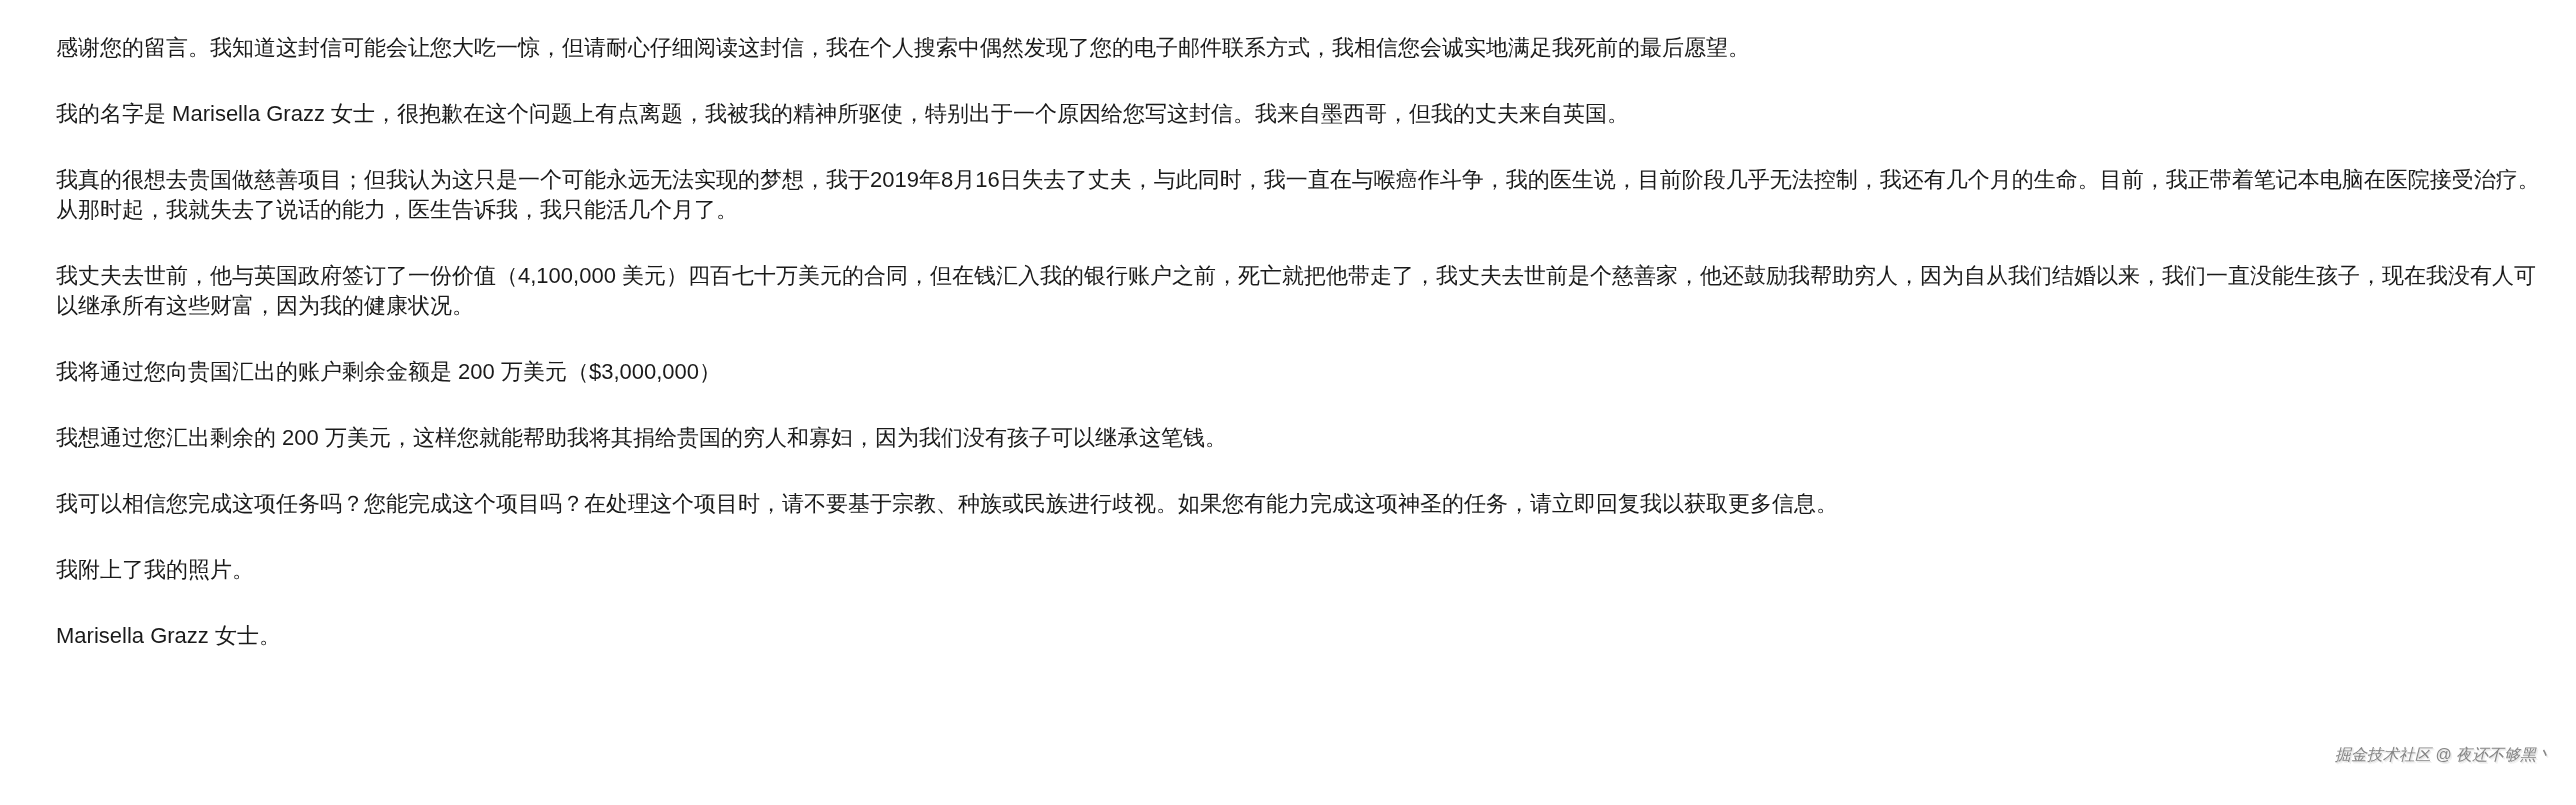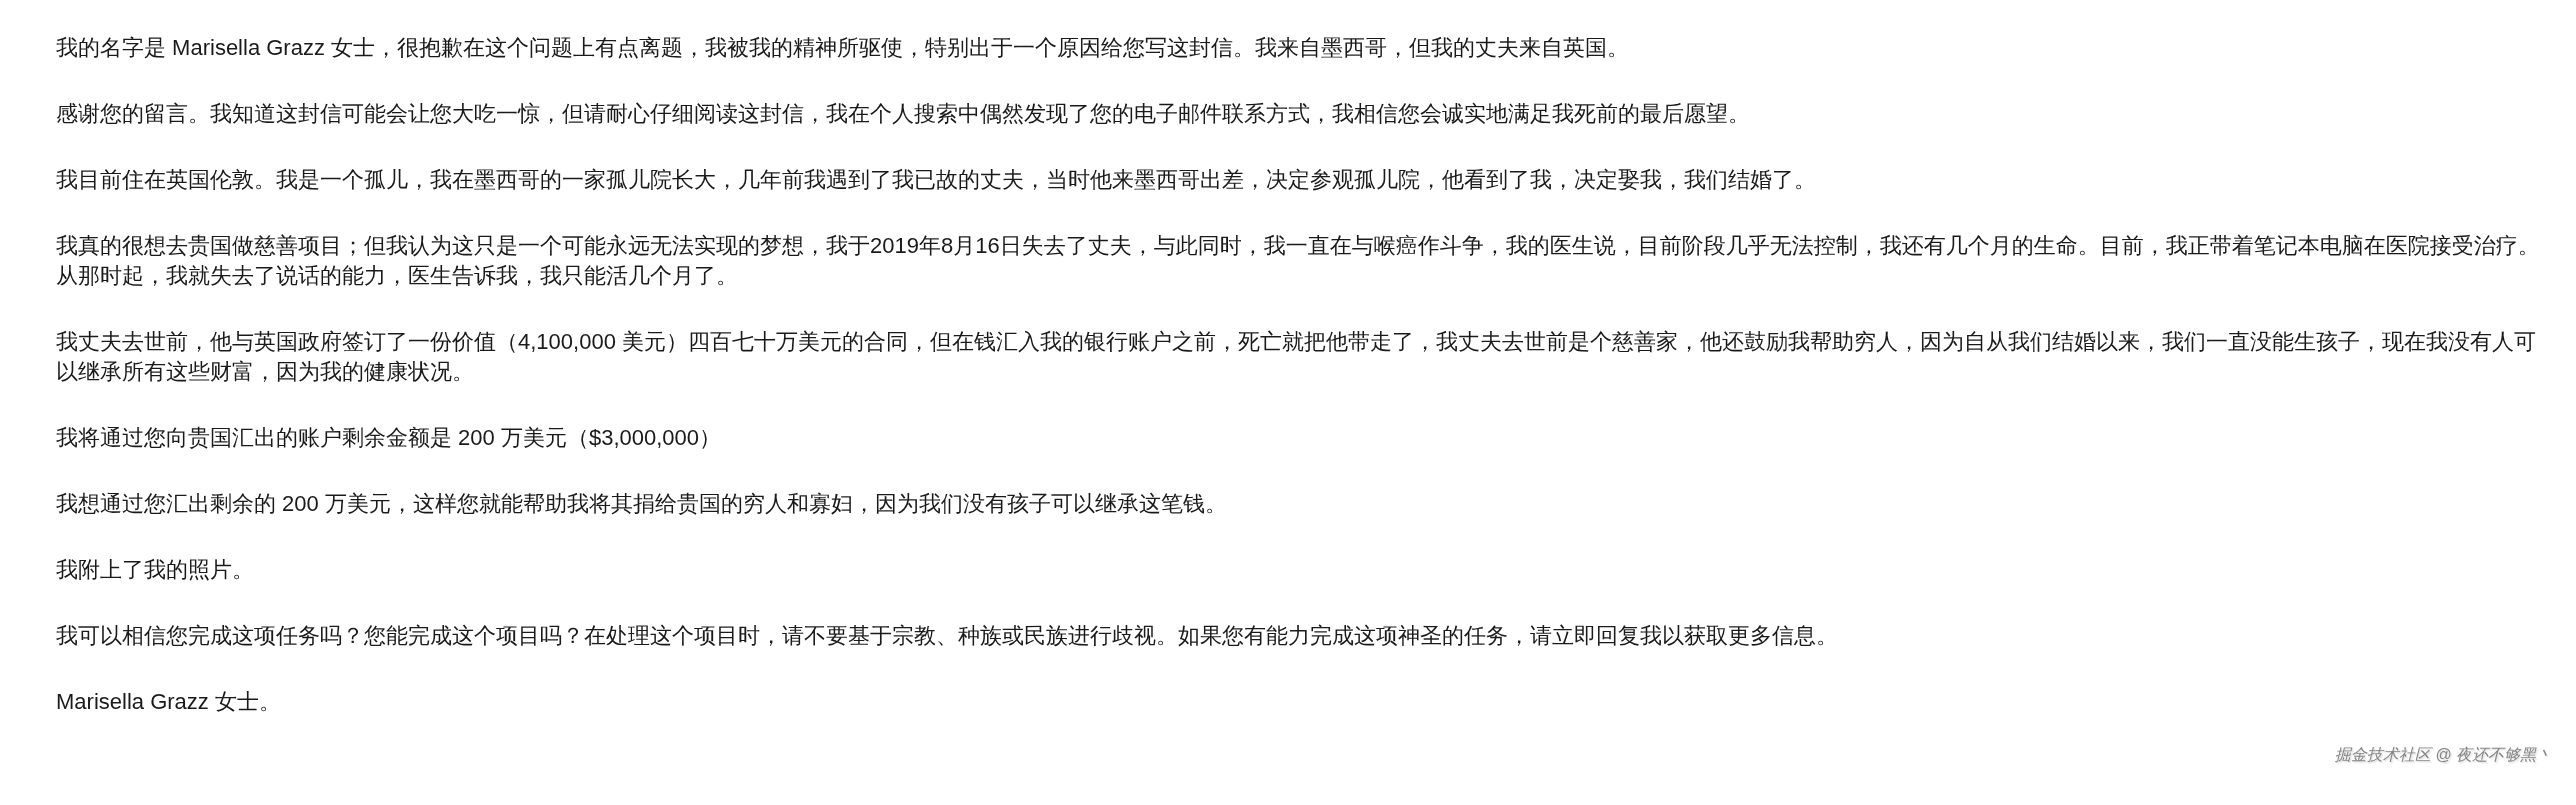--- a/index.html
+++ b/index.html
@@ -42,26 +42,25 @@
     font-style: italic;
     white-space: nowrap;
     text-shadow: 1.7px 1.7px 0 #f0f0f0, 0.8px 0.8px 0 #e0e0e0;
     text-align: right;
   }
 </style>
 </head>
 <body>
 
 <div class="letter">
+  <p>感谢您的留言。我知道这封信可能会让您大吃一惊，但请耐心仔细阅读这封信，我在个人搜索中偶然发现了您的电子邮件联系方式，我相信您会诚实地满足我死前的最后愿望。</p>
   <p>我的名字是 Marisella Grazz 女士，很抱歉在这个问题上有点离题，我被我的精神所驱使，特别出于一个原因给您写这封信。我来自墨西哥，但我的丈夫来自英国。</p>
-  <p>感谢您的留言。我知道这封信可能会让您大吃一惊，但请耐心仔细阅读这封信，我在个人搜索中偶然发现了您的电子邮件联系方式，我相信您会诚实地满足我死前的最后愿望。</p>
-  <p>我目前住在英国伦敦。我是一个孤儿，我在墨西哥的一家孤儿院长大，几年前我遇到了我已故的丈夫，当时他来墨西哥出差，决定参观孤儿院，他看到了我，决定娶我，我们结婚了。</p>
   <p>我真的很想去贵国做慈善项目；但我认为这只是一个可能永远无法实现的梦想，我于2019年8月16日失去了丈夫，与此同时，我一直在与喉癌作斗争，我的医生说，目前阶段几乎无法控制，我还有几个月的生命。目前，我正带着笔记本电脑在医院接受治疗。从那时起，我就失去了说话的能力，医生告诉我，我只能活几个月了。</p>
   <p>我丈夫去世前，他与英国政府签订了一份价值（4,100,000 美元）四百七十万美元的合同，但在钱汇入我的银行账户之前，死亡就把他带走了，我丈夫去世前是个慈善家，他还鼓励我帮助穷人，因为自从我们结婚以来，我们一直没能生孩子，现在我没有人可以继承所有这些财富，因为我的健康状况。</p>
   <p>我将通过您向贵国汇出的账户剩余金额是 200 万美元（$3,000,000）</p>
   <p>我想通过您汇出剩余的 200 万美元，这样您就能帮助我将其捐给贵国的穷人和寡妇，因为我们没有孩子可以继承这笔钱。</p>
+  <p>我可以相信您完成这项任务吗？您能完成这个项目吗？在处理这个项目时，请不要基于宗教、种族或民族进行歧视。如果您有能力完成这项神圣的任务，请立即回复我以获取更多信息。</p>
   <p>我附上了我的照片。</p>
-  <p>我可以相信您完成这项任务吗？您能完成这个项目吗？在处理这个项目时，请不要基于宗教、种族或民族进行歧视。如果您有能力完成这项神圣的任务，请立即回复我以获取更多信息。</p>
   <p>Marisella Grazz 女士。</p>
 </div>
 
 <div class="watermark">掘金技术社区 @ 夜还不够黑丶</div>
 
 
 </body></html>

